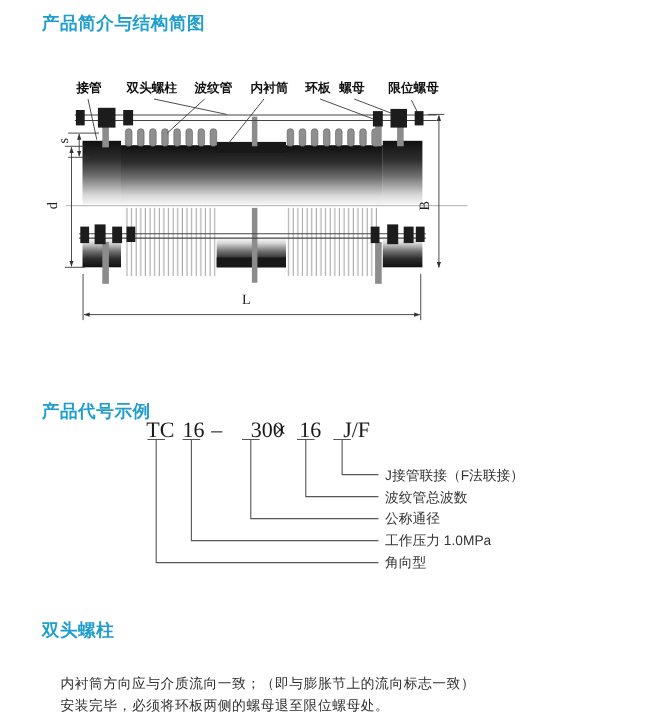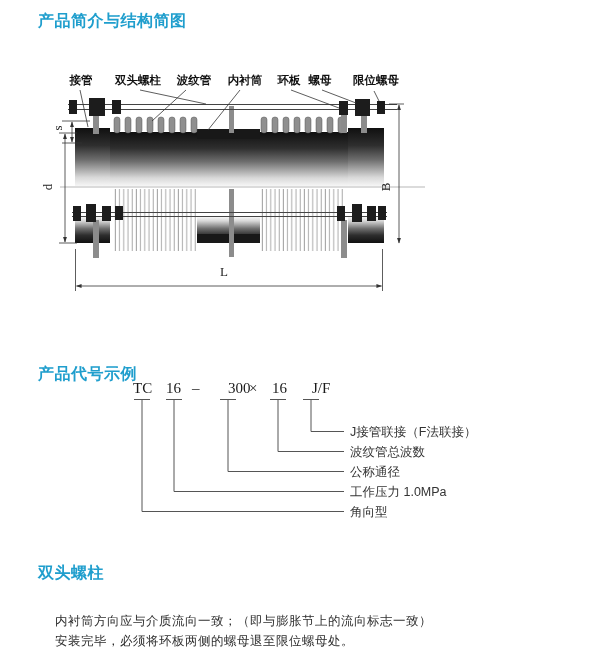--- a/index.html
+++ b/index.html
@@ -5,21 +5,21 @@
   html,body{margin:0;padding:0;background:#fff;}
   .page{position:relative;width:600px;height:652px;background:#ffffff;
         font-family:"Liberation Sans",sans-serif;overflow:hidden;}
   .sec-title{position:absolute;left:38px;margin:0;font-size:16px;font-weight:bold;
              color:#1f9ecd;letter-spacing:0.5px;}
   #title-intro{top:11px;}
   #title-code{top:364px;}
   #title-install{top:563px;}
   .diagram-svg{position:absolute;left:0;top:0;width:600px;height:652px;}
   .code-seg{position:absolute;top:380px;font-family:"Liberation Serif",serif;
-            font-size:15px;color:#1a1a1a;white-space:nowrap;}
+            font-size:20px;color:#1a1a1a;white-space:nowrap;}
   .install-line{position:absolute;left:55px;font-size:12.5px;color:#2e2e2e;
                 letter-spacing:0.5px;white-space:nowrap;}
   #install-1{top:600px;}
   #install-2{top:620px;}
   svg text.part-label{font-family:"Liberation Sans",sans-serif;font-size:11.5px;
                       font-weight:bold;fill:#111;}
   svg text.dim-label{font-family:"Liberation Serif",serif;font-size:13px;fill:#222;}
   svg text.callout-label{font-family:"Liberation Sans",sans-serif;font-size:12.5px;fill:#333;}
 </style>
 </head>

